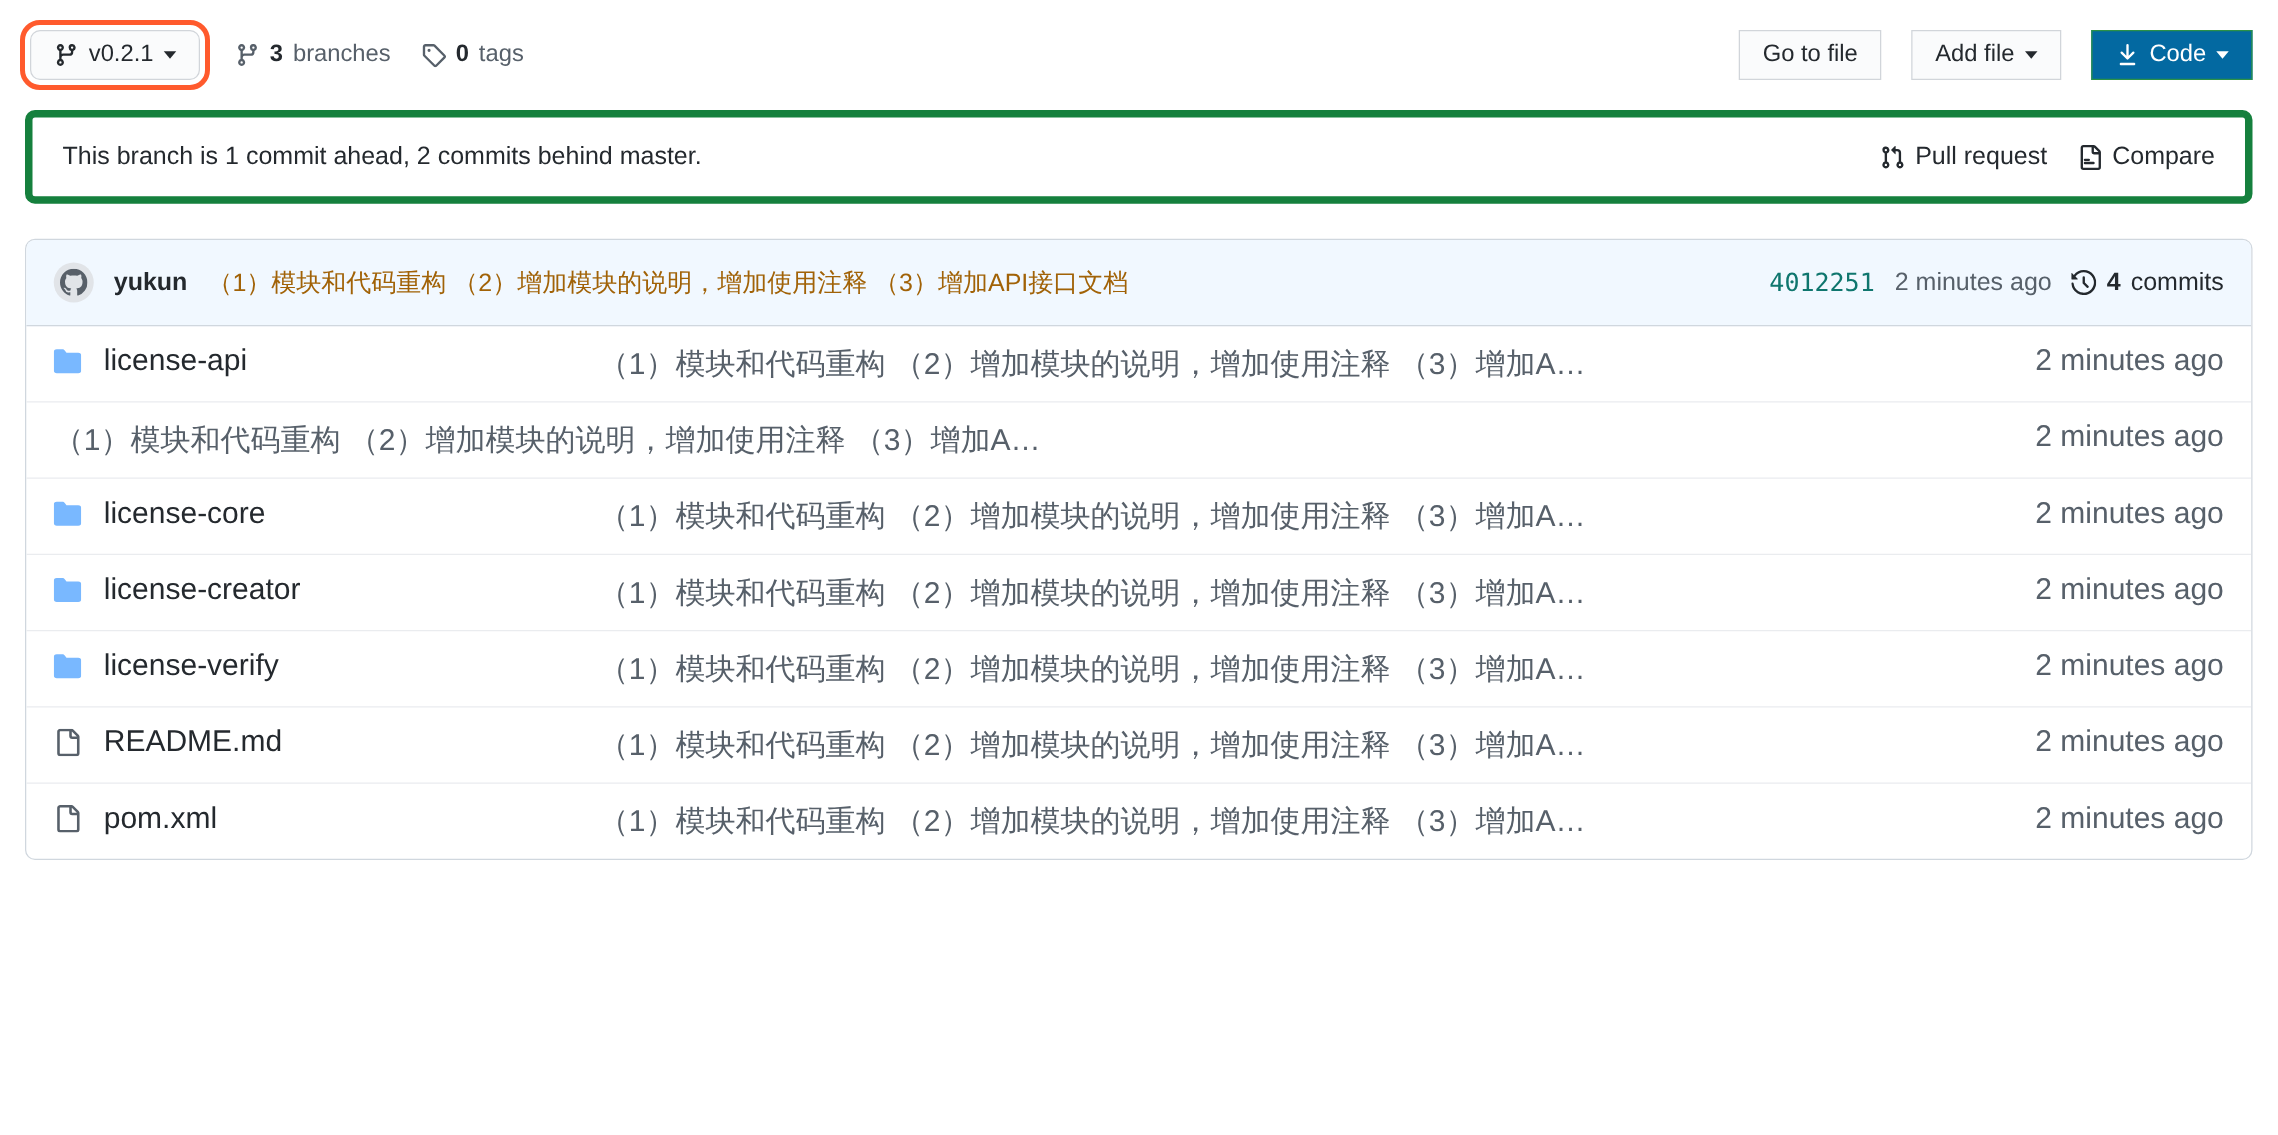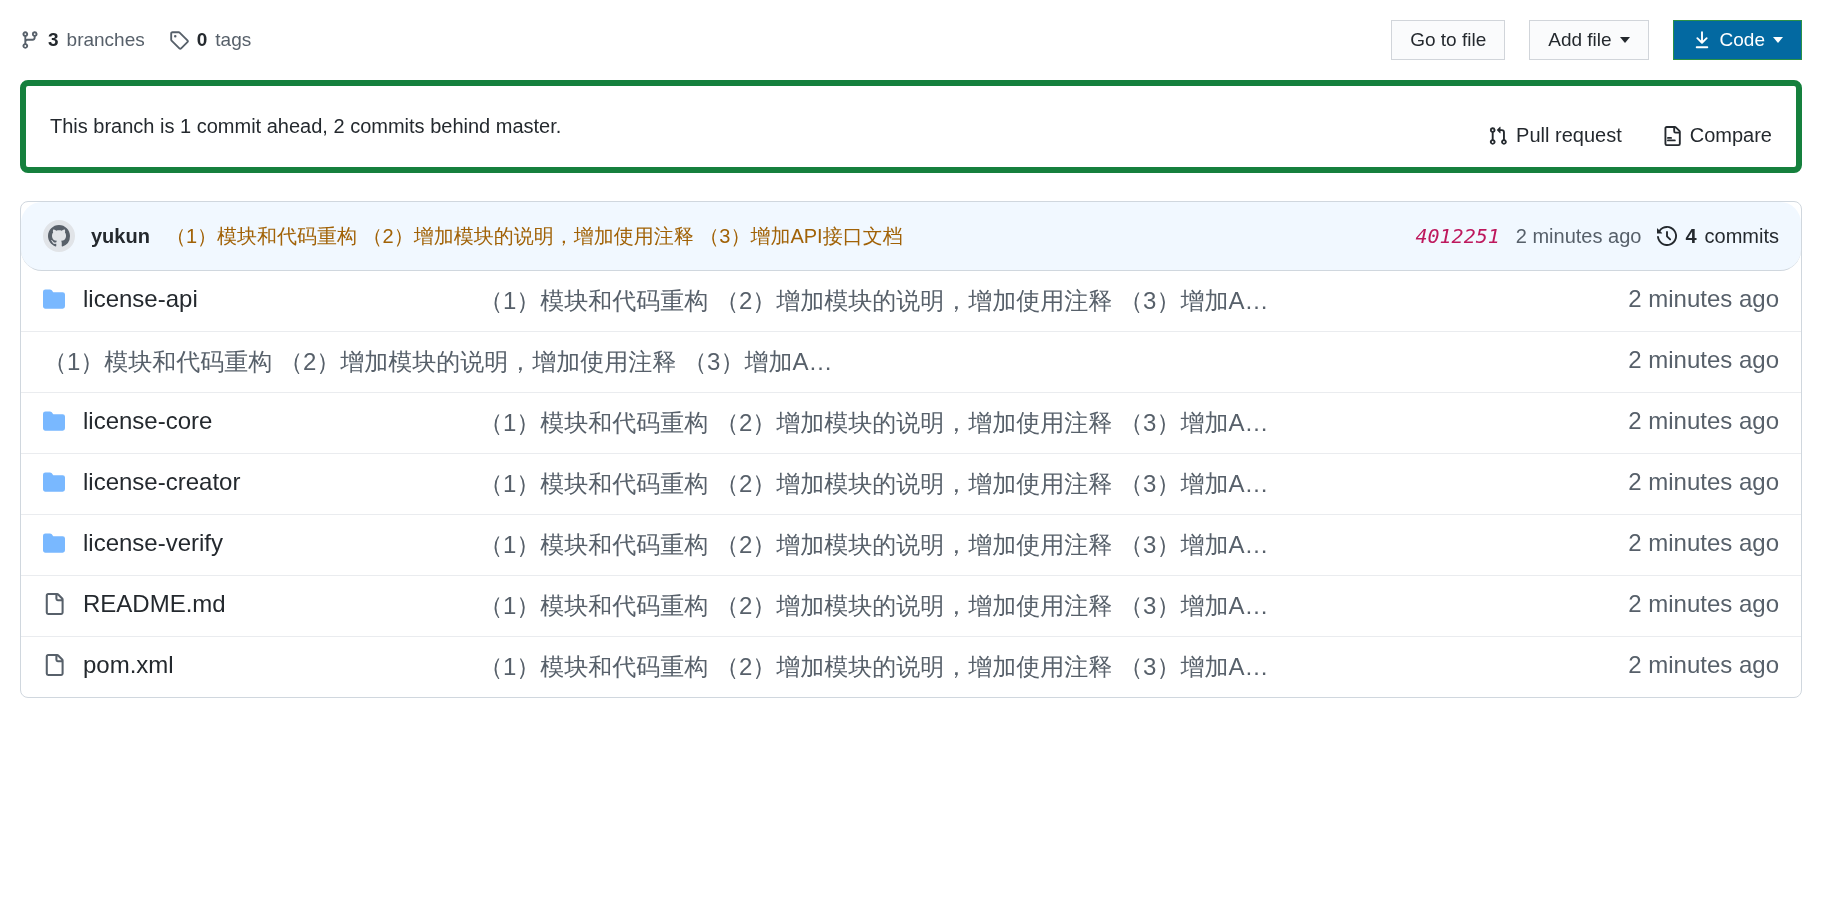--- a/index.html
+++ b/index.html
@@ -66,22 +66,21 @@
   border-radius: 8px;
   padding: 20px 24px;
   display: flex;
   align-items: center;
   margin-bottom: 28px;
   font-size: 20px;
   color: #24292e;
 }
 .branch-status .links {
   display: flex;
-  gap: 40px;
-  margin-top: 18px;
+  gap: 24px;
 }
 .branch-status .links a {
   display: inline-flex;
   align-items: center;
   gap: 8px;
   color: #24292e;
   text-decoration: none;
   cursor: pointer;
 }
 .file-box {
@@ -90,34 +89,33 @@
   overflow: hidden;
 }
 .commit-header {
   background: #f1f8ff;
   border-bottom: 1px solid #d0d7de;
   padding: 18px 22px;
   display: flex;
   align-items: center;
   gap: 16px;
   font-size: 20px;
-  border-radius: 21px;
 }
 .avatar {
   width: 32px; height: 32px;
   background: #e1e4e8;
   border-radius: 50%;
   display: inline-flex;
   align-items: center;
   justify-content: center;
   color: #586069;
 }
 .commit-header .author { font-weight: 600; }
 .commit-header .msg { color: #a16207; flex: 1; white-space: nowrap; overflow: hidden; text-overflow: ellipsis; }
-.commit-header .sha { font-family: ui-monospace, SFMono-Regular, Menlo, monospace; color: #be185d; font-style: italic; }
+.commit-header .sha { font-family: ui-monospace, SFMono-Regular, Menlo, monospace; color: #0f766e; }
 .commit-header .time { color: #57606a; }
 .commit-header .commits {
   display: inline-flex;
   align-items: center;
   gap: 8px;
   color: #24292e;
 }
 .commit-header .commits .count { font-weight: 600; }
 .file-row {
   display: flex;
@@ -150,20 +148,29 @@
   text-align: right;
   min-width: 180px;
 }
 .folder-icon { color: #79b8ff; }
 .file-icon { color: #57606a; }
 </style>
 </head>
 <body>
 
 <div class="toolbar">
+  <div class="branch-btn-wrap">
+    <button class="btn highlighted">
+      <svg class="icon-svg" width="20" height="20" viewBox="0 0 16 16" fill="currentColor">
+          <path d="M9.5 3.25a2.25 2.25 0 1 1 3 2.122V6A2.5 2.5 0 0 1 10 8.5H6a1 1 0 0 0-1 1v1.128a2.251 2.251 0 1 1-1.5 0V5.372a2.25 2.25 0 1 1 1.5 0v1.836A2.492 2.492 0 0 1 6 7h4a1 1 0 0 0 1-1v-.628A2.25 2.25 0 0 1 9.5 3.25zm-6 0a.75.75 0 1 0 1.5 0 .75.75 0 0 0-1.5 0zm8.25-.75a.75.75 0 1 0 0 1.5.75.75 0 0 0 0-1.5zM4.25 12a.75.75 0 1 0 0 1.5.75.75 0 0 0 0-1.5z"></path>
+        </svg>
+      <span>v0.2.1</span>
+      <span class="triangle-down"></span>
+    </button>
+  </div>
 
   <span class="meta-link">
     <svg class="icon-svg" width="20" height="20" viewBox="0 0 16 16" fill="currentColor">
         <path d="M9.5 3.25a2.25 2.25 0 1 1 3 2.122V6A2.5 2.5 0 0 1 10 8.5H6a1 1 0 0 0-1 1v1.128a2.251 2.251 0 1 1-1.5 0V5.372a2.25 2.25 0 1 1 1.5 0v1.836A2.492 2.492 0 0 1 6 7h4a1 1 0 0 0 1-1v-.628A2.25 2.25 0 0 1 9.5 3.25zm-6 0a.75.75 0 1 0 1.5 0 .75.75 0 0 0-1.5 0zm8.25-.75a.75.75 0 1 0 0 1.5.75.75 0 0 0 0-1.5zM4.25 12a.75.75 0 1 0 0 1.5.75.75 0 0 0 0-1.5z"></path>
       </svg>
     <span class="count">3</span>
     <span>branches</span>
   </span>
 
   <span class="meta-link">

